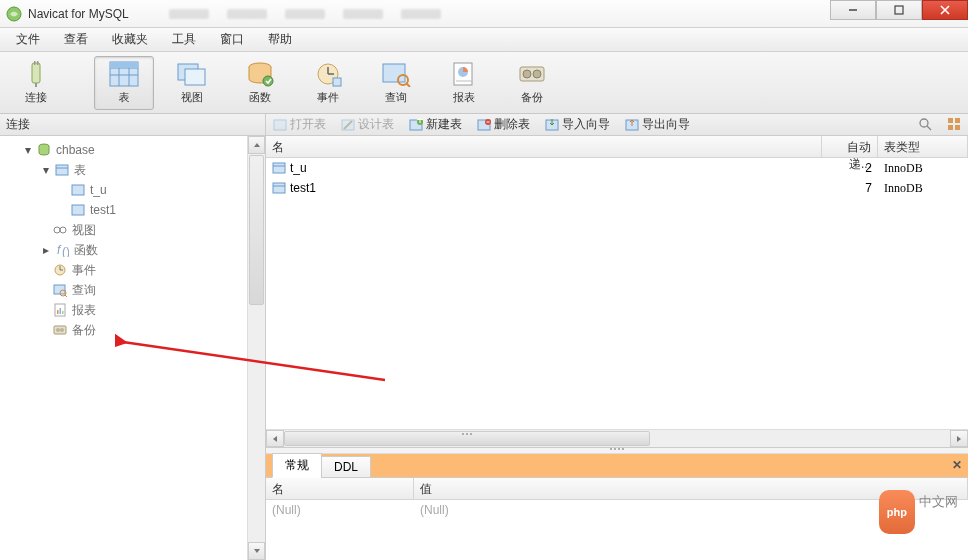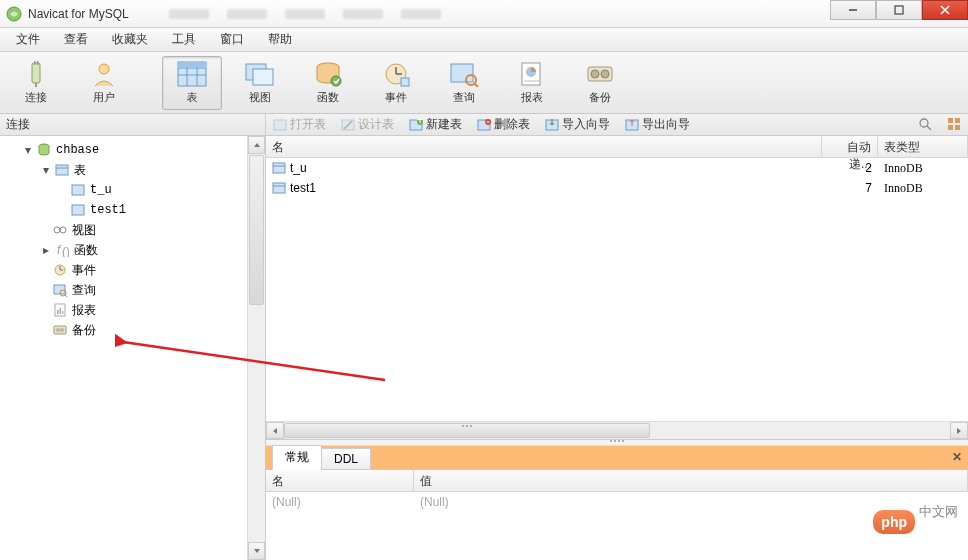--- a/index.html
+++ b/index.html
@@ -36,21 +36,21 @@
     .sub-btn-icon { width: 15px; height: 15px; display: inline-flex; align-items: center; justify-content: center; }
     .sub-spacer { flex: 1; }
 
     
     .main-area { display: flex; height: calc(560px - 28px - 24px - 62px - 22px); }
     .sidebar { width: 266px; border-right: 1px solid #ccc; background: #fff; position: relative; display: flex; flex-direction: column; }
     .tree { flex: 1; padding: 4px 0; overflow: auto; }
     .tree-row { display: flex; align-items: center; height: 20px; padding-left: 4px; cursor: pointer; }
     .expander { width: 12px; height: 12px; display: inline-flex; align-items: center; justify-content: center; margin-right: 2px; color: #555; cursor: pointer; }
     .tree-icon { width: 16px; height: 16px; display: inline-flex; align-items: center; justify-content: center; margin-right: 4px; }
-    .tree-label { color: #000000; font-family: Liberation Mono, monospace; }
+    .tree-label { color: #737373; }
     .indent-1 { padding-left: 22px; }
     .indent-2 { padding-left: 40px; }
     .indent-3 { padding-left: 58px; }
     .scrollbar { position: absolute; right: 0; top: 0; width: 18px; height: 100%; background: #efefef; border-left: 1px solid #ddd; }
     .scroll-btn { height: 18px; background: linear-gradient(#f8f8f8, #e3e3e3); border: 1px solid #ccc; display: flex; align-items: center; justify-content: center; cursor: pointer; }
     .scroll-thumb { background: linear-gradient(#f0f0f0, #d8d8d8); border: 1px solid #ccc; border-radius: 2px; margin: 1px; }
 
     .content { flex: 1; background: #fff; display: flex; flex-direction: column; position: relative; }
     .table-header { height: 22px; background: linear-gradient(#fbfbfb, #ececec); border-bottom: 1px solid #d5d5d5; display: flex; }
     .th { border-right: 1px solid #d5d5d5; padding: 3px 6px; color: #333; }
@@ -76,31 +76,31 @@
     .bottom-pane { border-top: 1px solid #ccc; background: #fff; position: relative; }
     .splitter { height: 6px; background: #f3f3f3; border-bottom: 1px solid #ddd; display: flex; justify-content: center; align-items: center; cursor: row-resize; }
     .tabs-row { display: flex; align-items: flex-end; height: 24px; background: #fdba74; border-bottom: 1px solid #ccc; padding-left: 6px; position: relative; }
     .tab-b { padding: 3px 12px; border: 1px solid #ccc; background: linear-gradient(#fdfdfd, #ededed); margin-right: -1px; cursor: pointer; position: relative; top: 1px; }
     .tab-b.active { background: #fff; border-bottom-color: #fff; }
     .close-x { position: absolute; right: 6px; top: 4px; cursor: pointer; color: #555; font-weight: bold; }
     .detail-header { height: 22px; background: linear-gradient(#fbfbfb, #ececec); border-bottom: 1px solid #d5d5d5; display: flex; }
     .dh { border-right: 1px solid #d5d5d5; padding: 3px 6px; color: #333; }
     .dh.first { width: 148px; }
     .dh.second { flex: 1; }
-    .detail-body { height: 68px; }
+    .detail-body { height: 60px; }
     .drow { display: flex; height: 20px; align-items: center; }
     .dcell { padding: 0 6px; color: #a9a9a9; font-style: normal; }
     .dcell.first { width: 148px; }
 
     
     .red-arrow { position: absolute; left: 115px; top: 330px; pointer-events: none; z-index: 50; }
 
     
     .watermark { position: absolute; right: 10px; bottom: 26px; display: flex; align-items: center; gap: 4px; z-index: 60; }
-    .wm-badge { background: linear-gradient(#f98c5a,#e36a38); color: #fff; font-weight: bold; padding: 4px 8px; border-radius: 10px; font-size: 14px; margin-top: 20px; }
+    .wm-badge { background: linear-gradient(#f98c5a,#e36a38); color: #fff; font-weight: bold; padding: 16px 8px; border-radius: 10px; font-size: 11px; margin-top: 20px; }
     .wm-text { color: #888; font-size: 13px; }
 
     
     .mini-table-icon { stroke: #6d9bc9; fill: #cfe3f5; }
   </style>
 </head>
 <body>
 
 <div class="titlebar">
   <svg class="titlebar-icon" viewBox="0 0 16 16">
@@ -149,29 +149,20 @@
     <span class="tool-icon">
         <svg width="28" height="28" viewBox="0 0 28 28">
           <rect x="10" y="3" width="8" height="20" rx="2" fill="#d8e4b9" stroke="#8aa653"></rect>
           <rect x="12" y="1" width="1.5" height="4" fill="#999"></rect>
           <rect x="15" y="1" width="1.5" height="4" fill="#999"></rect>
           <path d="M14 23 v4" stroke="#999" stroke-width="2"></path>
         </svg>
       </span>
     <span class="tool-label">连接</span>
   </div>
-  <div class="tool-btn">
-    <span class="tool-icon">
-        <svg width="28" height="28" viewBox="0 0 28 28">
-          <circle cx="14" cy="9" r="5" fill="#fbd99a" stroke="#d6a04a"></circle>
-          <path d="M5 26 Q14 16 23 26" fill="#fbd99a" stroke="#d6a04a"></path>
-        </svg>
-      </span>
-    <span class="tool-label">用户</span>
-  </div>
   <div style="width:12px"></div>
   <div class="tool-btn selected">
     <span class="tool-icon">
         <svg width="30" height="26" viewBox="0 0 30 26">
           <rect x="1" y="1" width="28" height="24" fill="#cfe3f5" stroke="#6d9bc9"></rect>
           <line x1="1" y1="7" x2="29" y2="7" stroke="#6d9bc9"></line>
           <line x1="1" y1="14" x2="29" y2="14" stroke="#6d9bc9"></line>
           <line x1="10" y1="1" x2="10" y2="25" stroke="#6d9bc9"></line>
           <line x1="20" y1="1" x2="20" y2="25" stroke="#6d9bc9"></line>
           <rect x="1" y="1" width="28" height="6" fill="#9cc3e8"></rect>

